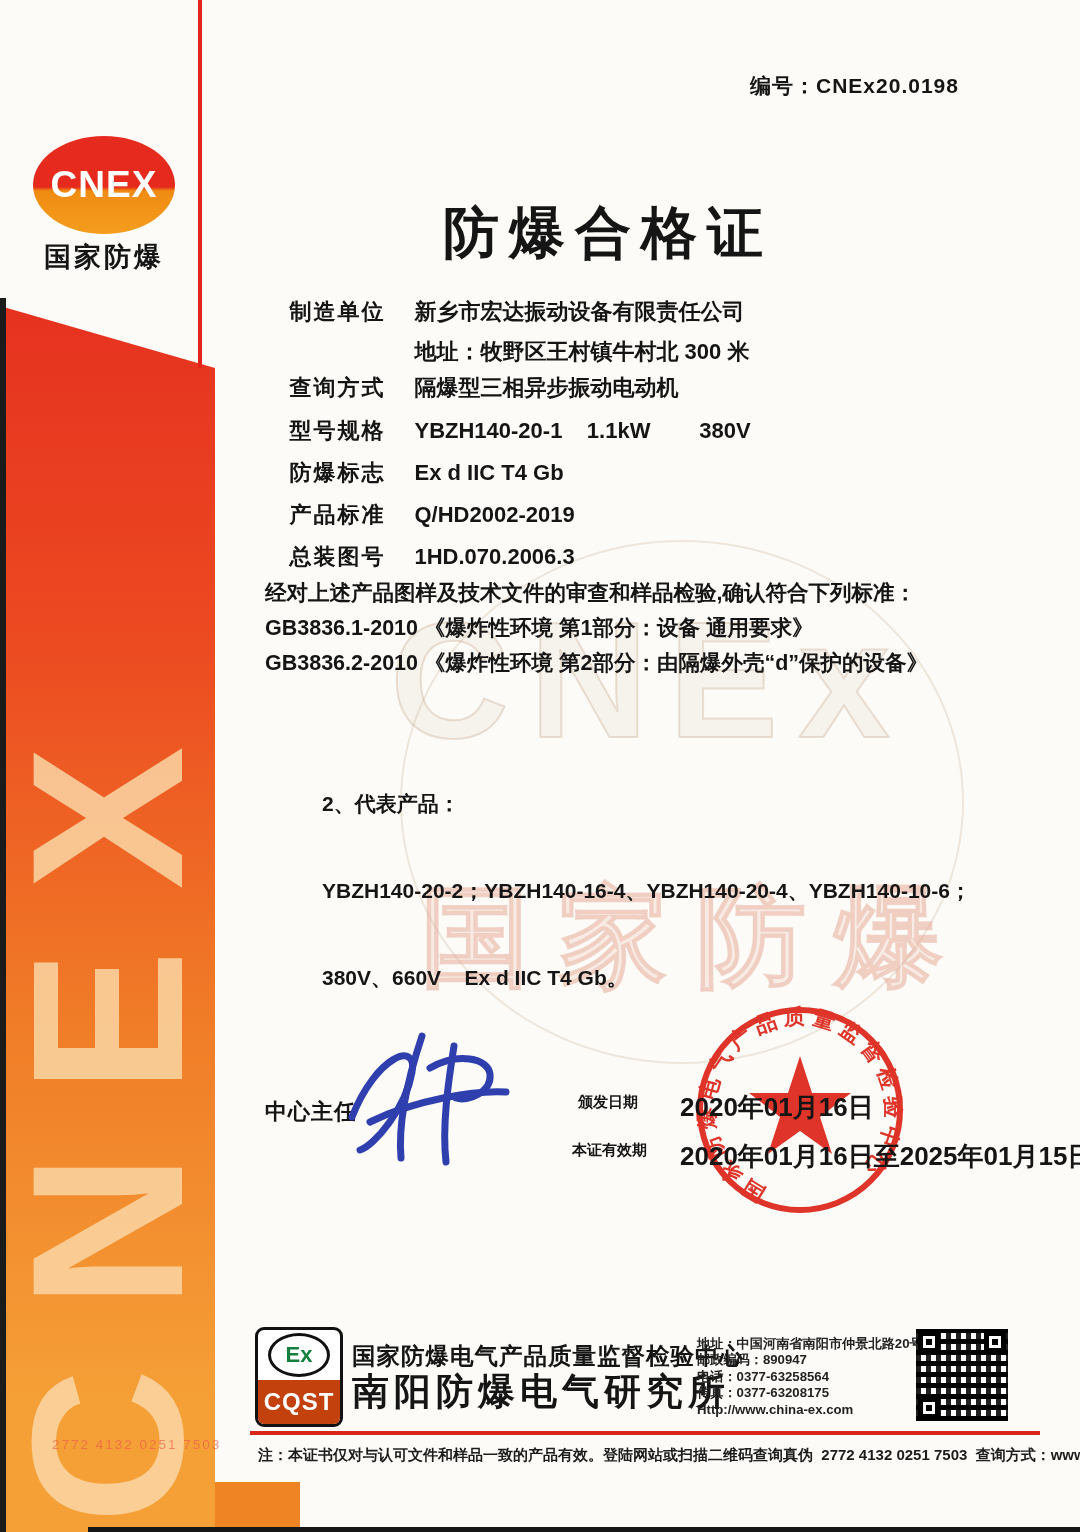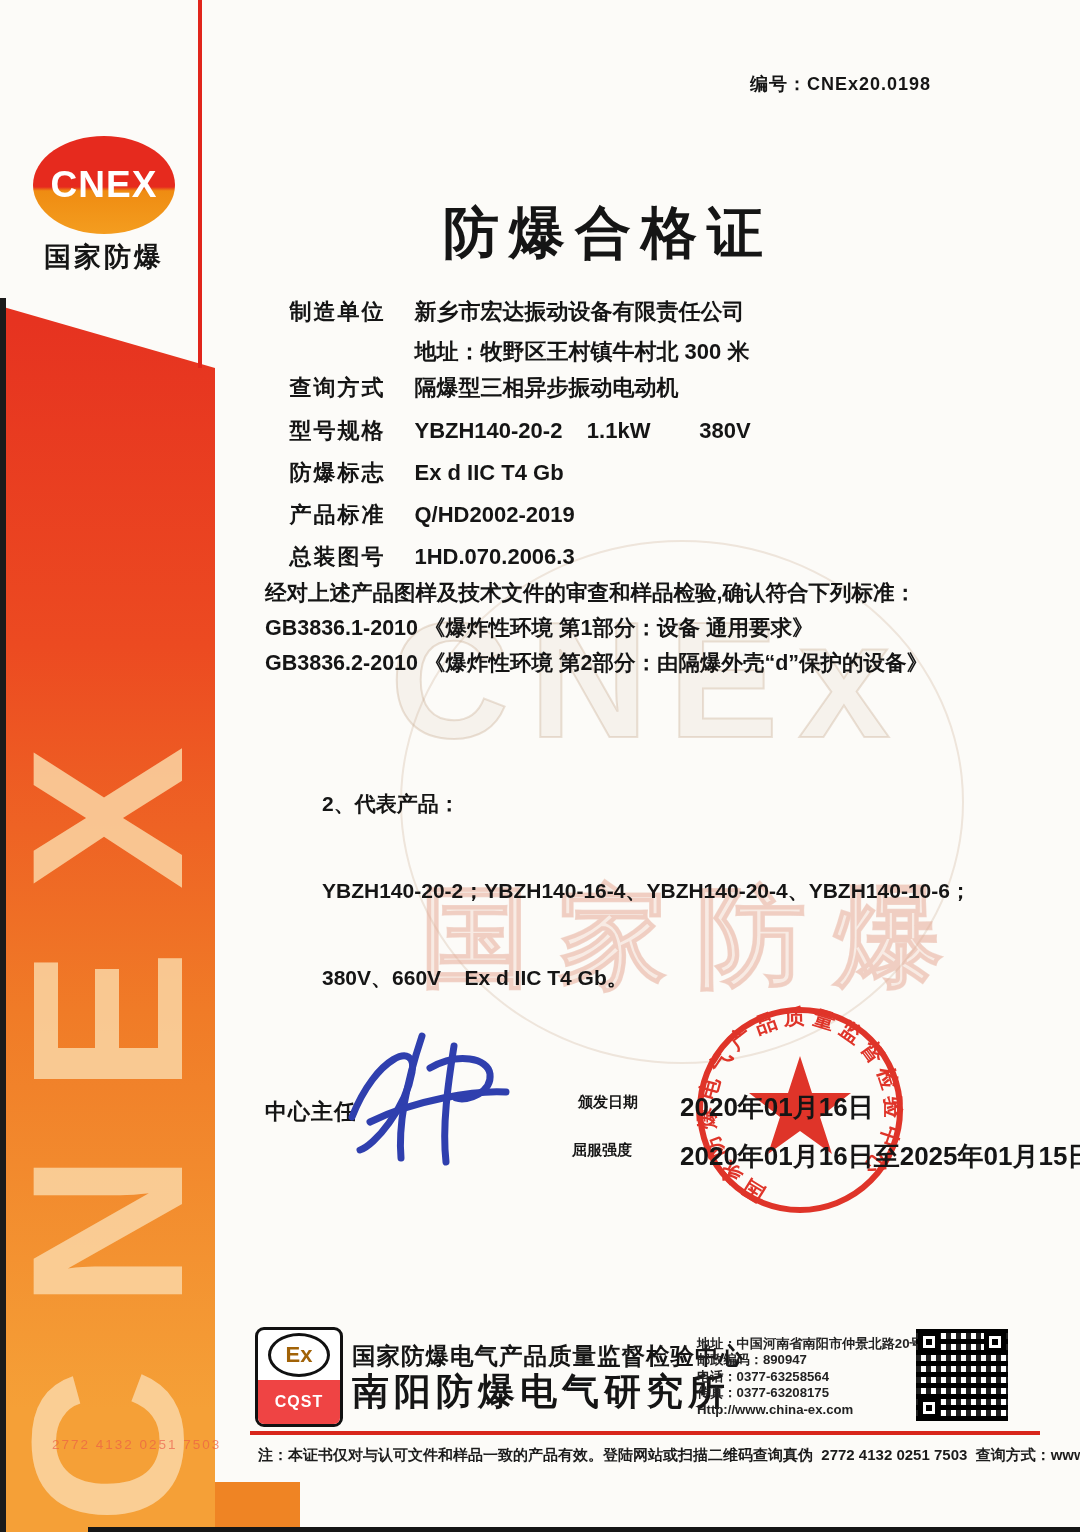--- a/index.html
+++ b/index.html
@@ -22,21 +22,21 @@
   .serial-faint{position:absolute;left:52px;top:1437px;font-size:13.5px;letter-spacing:2px;
     color:rgba(235,90,70,.65);z-index:5;}
   
   .logo-oval{position:absolute;left:33px;top:136px;width:142px;height:98px;border-radius:50%;
     background:linear-gradient(180deg,#e62a1e 0%,#e62a1e 52%,#ef8c12 56%,#f49d1f 100%);
     display:flex;align-items:center;justify-content:center;}
   .logo-oval span{color:#fff;font-weight:bold;font-size:37px;letter-spacing:1px;}
   .logo-caption{position:absolute;left:33px;top:239px;width:142px;text-align:center;
     font-size:27px;font-weight:bold;letter-spacing:3px;}
   
-  .cert-no{position:absolute;left:750px;top:72px;font-size:18px;letter-spacing:1px;font-weight:600;}
+  .cert-no{position:absolute;left:750px;top:72px;font-size:21px;letter-spacing:1px;font-weight:600;}
   .title{position:absolute;left:430px;top:188px;width:340px;margin:8px;text-align:center;
     font-size:56px;font-weight:bold;letter-spacing:10px;}
   
   .wm-circle{position:absolute;left:400px;top:540px;width:560px;height:520px;border-radius:50%;
     border:2px solid rgba(190,150,120,.22);}
   .wm-cnex{position:absolute;left:390px;top:598px;font-size:165px;font-weight:bold;letter-spacing:20px;
     color:rgba(200,170,140,.10);-webkit-text-stroke:2px rgba(185,150,120,.28);line-height:1;}
   .wm-cn{position:absolute;left:420px;top:882px;font-size:110px;font-weight:bold;letter-spacing:28px;
     color:rgba(235,190,170,.26);-webkit-text-stroke:1px rgba(225,160,140,.38);line-height:1;}
   
@@ -49,23 +49,23 @@
   .sig-label{position:absolute;left:265px;top:1097px;font-size:22px;font-weight:600;letter-spacing:1px;z-index:4;}
   .signature{position:absolute;left:330px;top:1022px;z-index:4;}
   .date-lbl{position:absolute;font-size:15px;font-weight:600;z-index:4;}
   .date-val{position:absolute;font-size:26px;font-weight:700;z-index:4;white-space:pre;}
   .stamp{position:absolute;left:650px;top:960px;z-index:3;opacity:.92;}
   
   .exbox{position:absolute;left:255px;top:1327px;width:82px;height:94px;border:3px solid #111;
     border-radius:9px;background:#fff;overflow:hidden;}
   .exbox .extop{height:50px;display:flex;align-items:center;justify-content:center;}
   .exbox .exoval{width:56px;height:38px;border:3px solid #111;border-radius:50%;
-    display:flex;align-items:center;justify-content:center;font-weight:bold;font-size:22px;color:#a16207;}
-  .exbox .exbot{height:44px;background:#ef4444;color:#fff;display:flex;align-items:center;justify-content:center;
-    font-weight:bold;font-size:16px;letter-spacing:1px;}
+    display:flex;align-items:center;justify-content:center;font-weight:bold;font-size:22px;color:#15803d;}
+  .exbox .exbot{height:44px;background:#c2410c;color:#fff;display:flex;align-items:center;justify-content:center;
+    font-weight:bold;font-size:24px;letter-spacing:1px;}
   .center-name{position:absolute;left:352px;top:1340px;font-size:23.5px;font-weight:bold;letter-spacing:1px;}
   .institute-name{position:absolute;left:352px;top:1367px;font-size:37px;font-weight:bold;letter-spacing:5px;}
   .contact{position:absolute;left:697px;top:1336px;font-size:13.2px;line-height:16.4px;color:#222;font-weight:600;}
   .qr{position:absolute;left:916px;top:1329px;width:92px;height:92px;background:
       repeating-linear-gradient(90deg,rgba(0,0,0,.88) 0 5px,transparent 5px 10px),
       repeating-linear-gradient(0deg,#000 0 5px,#fff 5px 11px);}
   .qr .finder{position:absolute;width:22px;height:22px;border:5px solid #000;background:#fff;box-sizing:border-box;}
   .qr .finder::after{content:"";position:absolute;left:3px;top:3px;width:6px;height:6px;background:#000;}
   .qr .f-tl{left:2px;top:2px;} .qr .f-tr{right:2px;top:2px;} .qr .f-bl{left:2px;bottom:2px;}
   .redline{position:absolute;left:250px;top:1431px;width:790px;height:4px;background:#d8261b;}
@@ -101,21 +101,21 @@
   <div class="row" style="top:271px">
     <span class="lbl">制造单位</span><span class="val">新乡市宏达振动设备有限责任公司</span>
   </div>
   <div class="row" style="top:311px">
     <span class="lbl"></span><span class="val">地址：牧野区王村镇牛村北 300 米</span>
   </div>
   <div class="row" style="top:347px">
     <span class="lbl">查询方式</span><span class="val">隔爆型三相异步振动电动机</span>
   </div>
   <div class="row" style="top:390px">
-    <span class="lbl">型号规格</span><span class="val">YBZH140-20-2    1.1kW        380V</span>
+    <span class="lbl">型号规格</span><span class="val">YBZH140-20-1    1.1kW        380V</span>
   </div>
   <div class="row" style="top:432px">
     <span class="lbl">防爆标志</span><span class="val">Ex d IIC T4 Gb</span>
   </div>
   <div class="row" style="top:474px">
     <span class="lbl">产品标准</span><span class="val">Q/HD2002-2019</span>
   </div>
   <div class="row" style="top:516px">
     <span class="lbl">总装图号</span><span class="val">1HD.070.2006.3</span>
   </div>
@@ -148,21 +148,21 @@
     <defs>
       <path id="stamp-arc" d="M 150 236 A 86 86 0 1 1 150.02 236" fill="none"></path>
     </defs>
     <text font-size="21.5" font-weight="bold" fill="#dd2418" letter-spacing="6" font-family="Liberation Sans, DejaVu Sans, sans-serif">
       <textPath href="#stamp-arc" startOffset="34">国家防爆电气产品质量监督检验中心</textPath>
     </text>
   </svg>
 
   <div class="date-lbl" style="left:578px;top:1093px">颁发日期</div>
   <div class="date-val" style="left:680px;top:1090px">2020年01月16日</div>
-  <div class="date-lbl" style="left:572px;top:1141px">屈服强度</div>
+  <div class="date-lbl" style="left:572px;top:1141px">本证有效期</div>
   <div class="date-val" style="left:680px;top:1139px">2020年01月16日至2025年01月15日</div>
 
   <div class="exbox">
     <div class="extop">
       <div class="exoval">Ex</div>
     </div>
     <div class="exbot">CQST</div>
   </div>
   <div class="center-name">国家防爆电气产品质量监督检验中心</div>
   <div class="institute-name">南阳防爆电气研究所</div>

